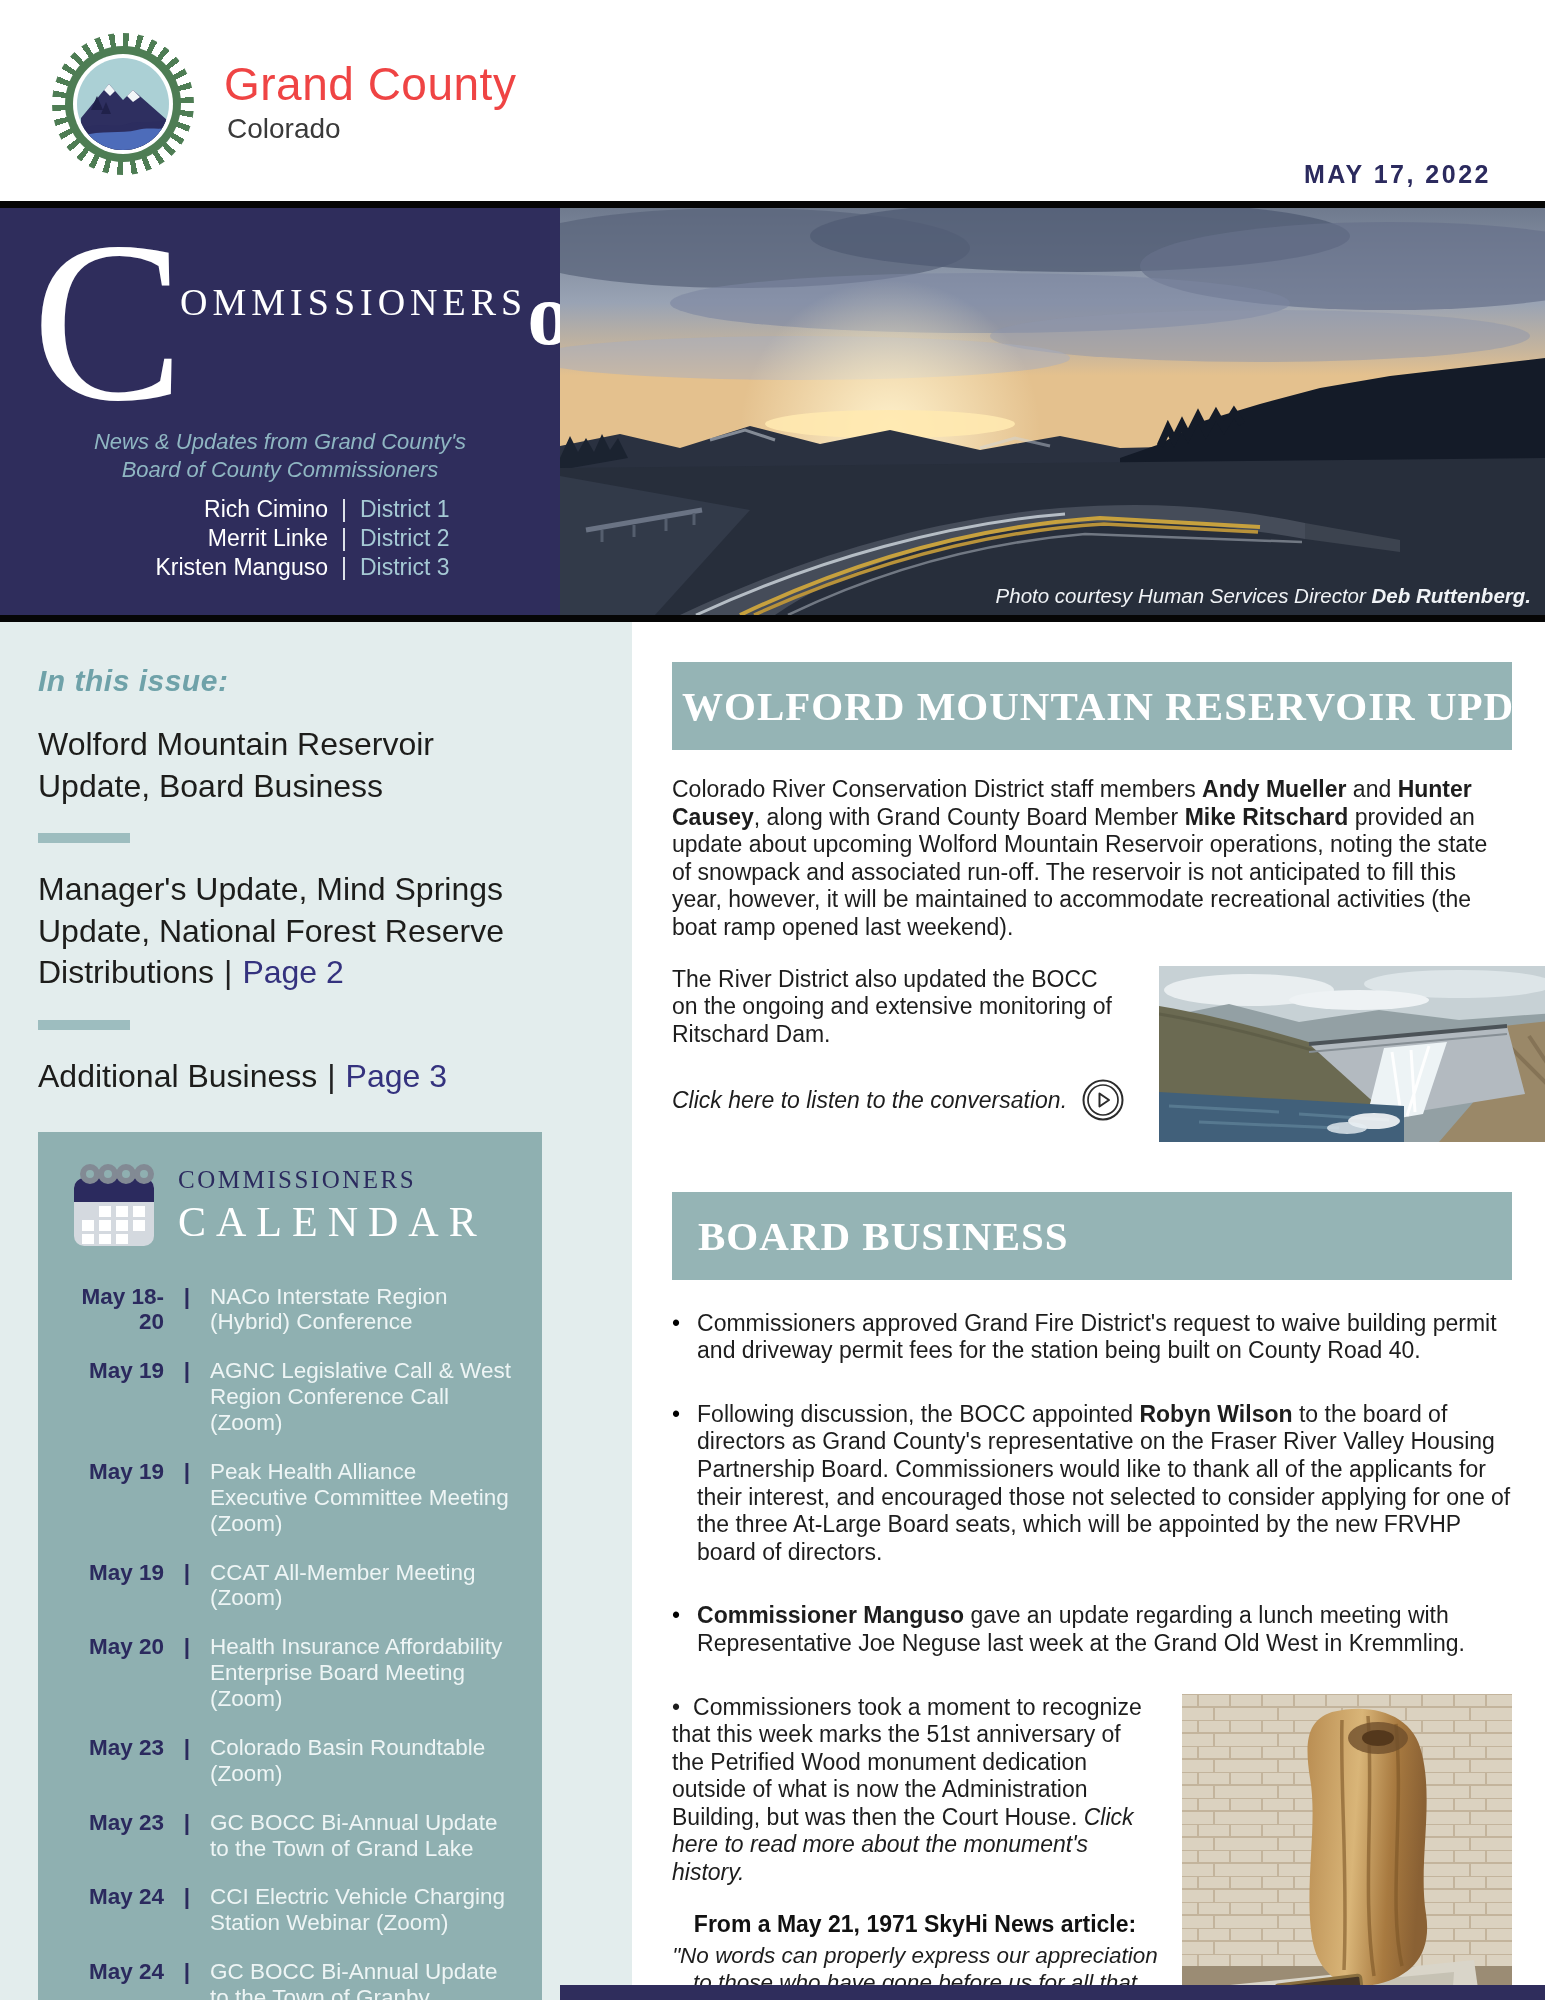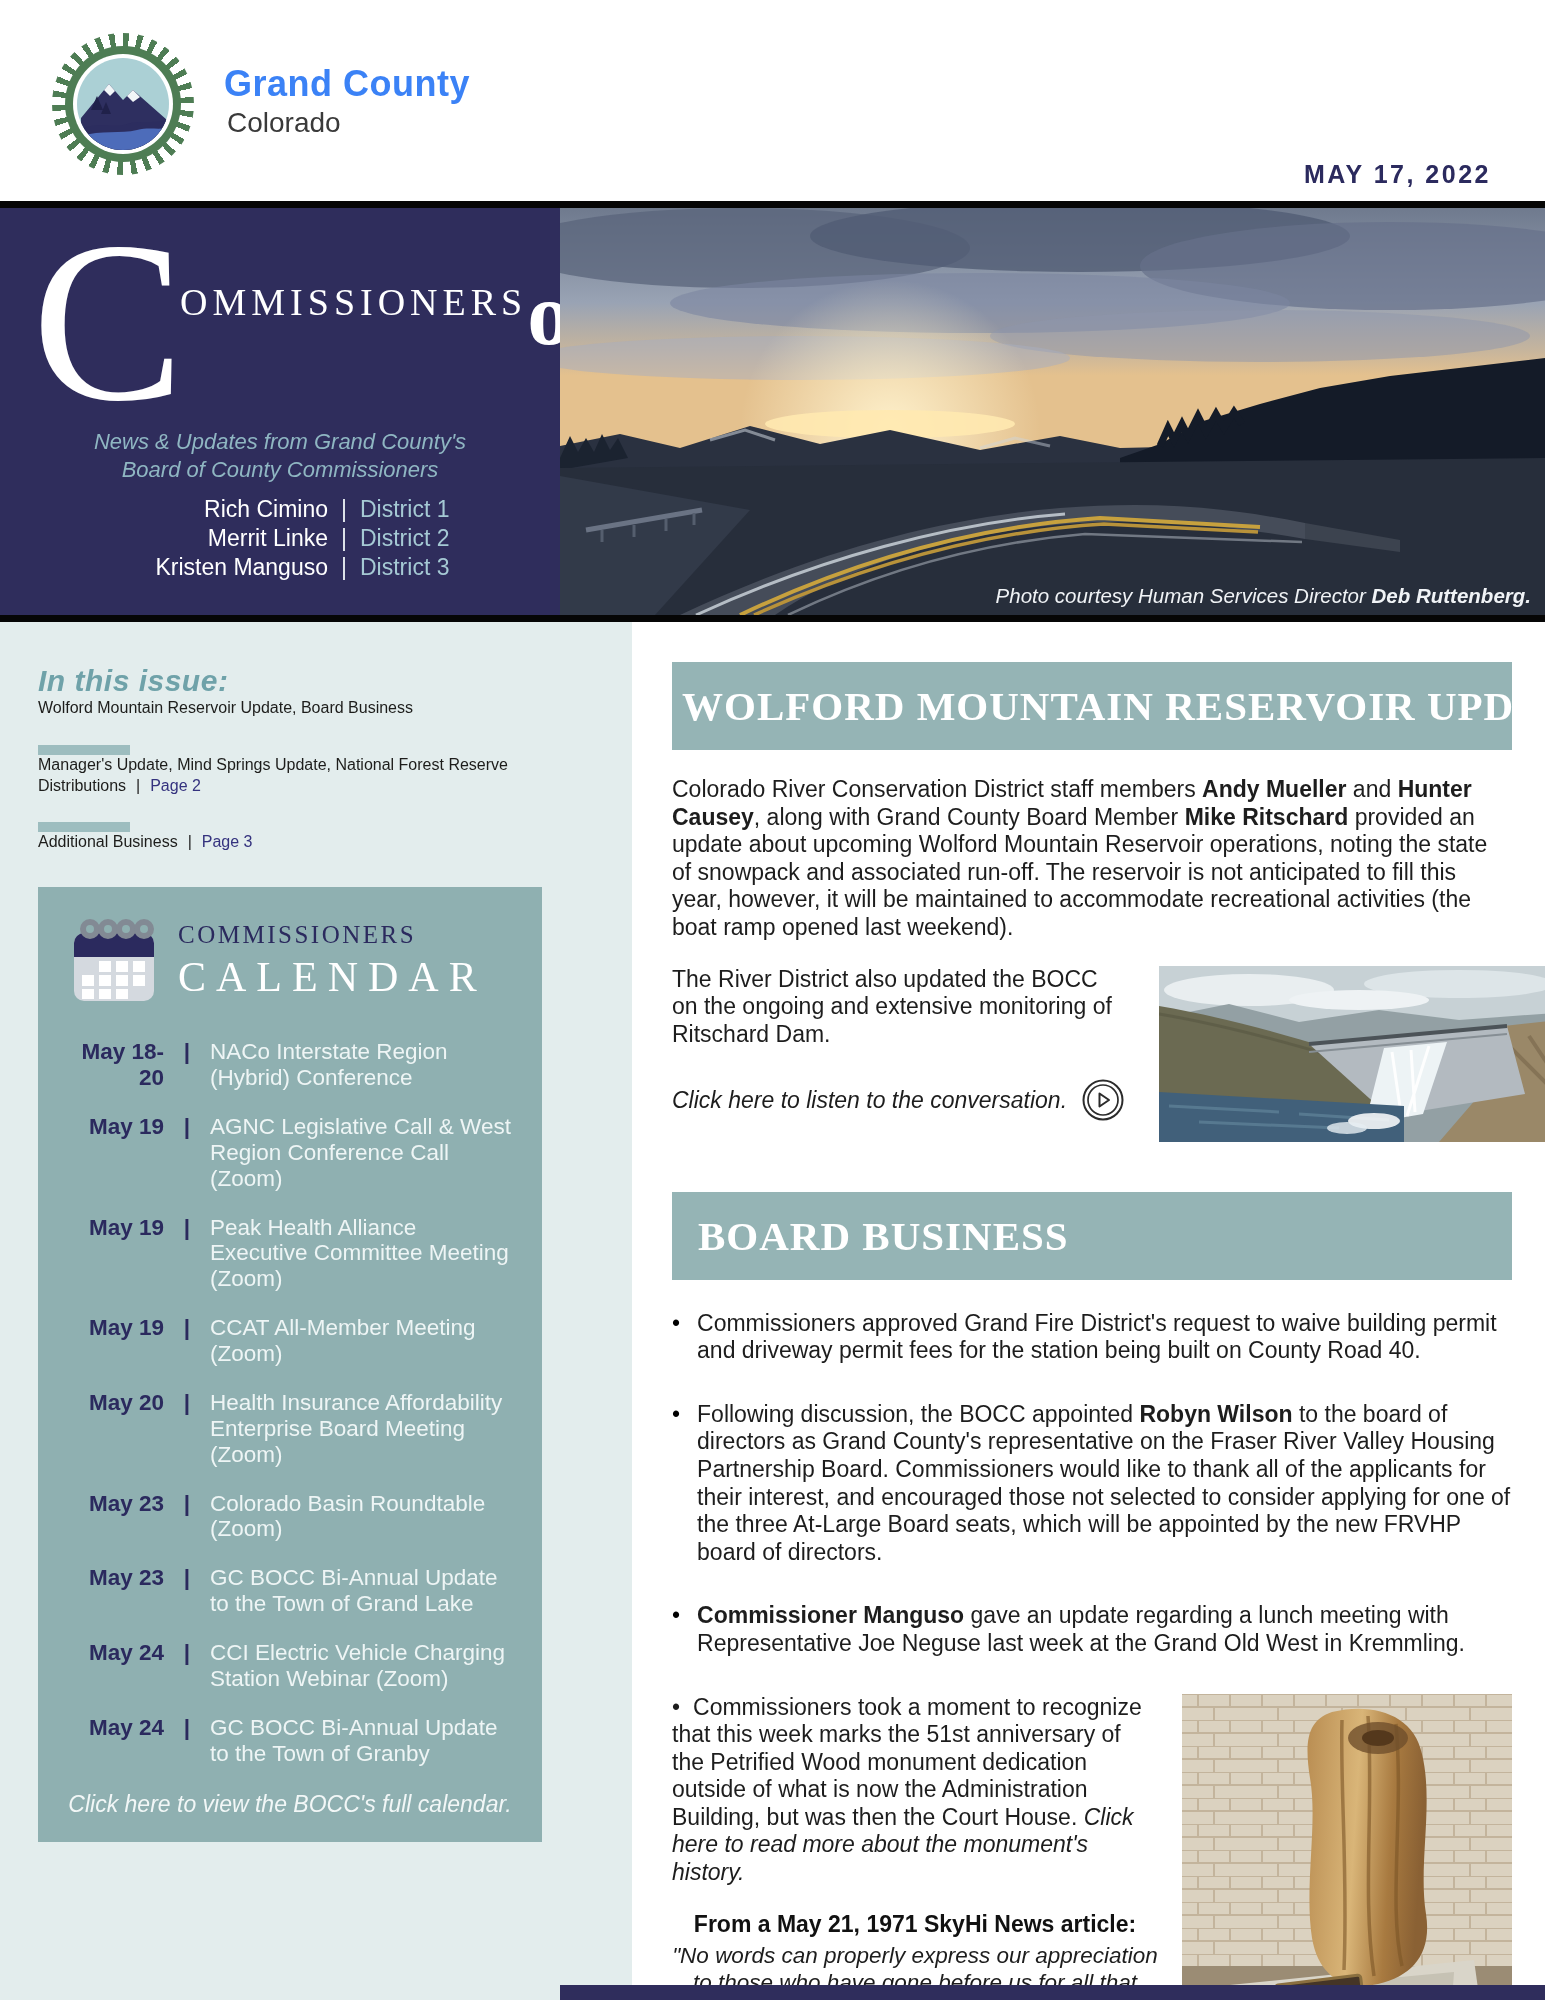--- a/index.html
+++ b/index.html
@@ -9,21 +9,21 @@
 
   
   .header{height:201px;position:relative;display:flex;align-items:center;padding-left:52px}
   .logo{position:relative;width:142px;height:142px;flex:0 0 auto;margin-top:6px}
   .logo-burst{position:absolute;inset:0;border-radius:50%;
     background:repeating-conic-gradient(#4e7d54 0deg 5deg,rgba(0,0,0,0) 5deg 12deg)}
   .logo-ring{position:absolute;inset:13px;border-radius:50%;background:#4e7d54}
   .logo-white{position:absolute;inset:21px;border-radius:50%;background:#fff}
   .logo-scene{position:absolute;inset:25px;border-radius:50%;overflow:hidden}
   .brand{margin-left:30px}
-  .brand-title{font-size:36px;font-weight:bold;color:#3b82f6;letter-spacing:.5px}
+  .brand-title{font-size:46px;font-weight:normal;color:#ef4444;letter-spacing:.5px}
   .brand-sub{font-size:28px;color:#3a3a3a;margin-top:2px;padding-left:3px}
   .issue-date{position:absolute;right:54px;bottom:12px;font-size:25px;font-weight:bold;
     letter-spacing:2.5px;color:#2b2a5e}
   .black-line{height:7px;background:#060606}
 
   
   .banner{display:flex;height:407px}
   .banner-left{width:560px;background:#2f2d5c;color:#fff;padding-top:30px;flex:0 0 auto}
   .masthead{display:flex;padding-left:32px}
   .mast-c{font-family:"Liberation Serif",serif;font-size:228px;line-height:168px;color:#fff}
@@ -41,21 +41,21 @@
   .photo-caption{position:absolute;right:14px;bottom:7px;color:#f0f3f6;font-style:italic;font-size:20.5px}
   .caption-name{font-weight:bold}
 
   
   .content{display:flex;height:1378px}
   .sidebar{width:632px;flex:0 0 auto;background:#e3eded;padding:42px 26px 0 38px;overflow:hidden}
   .main{flex:1;padding:40px 33px 0 40px;overflow:hidden}
 
   
   .issue-heading{color:#6fa2a9;font-style:italic;font-weight:bold;font-size:30px;letter-spacing:.5px}
-  .issue-item{font-size:16px;color:#1d1d1b;line-height:1.3;max-width:505px}
+  .issue-item{font-size:32px;color:#1d1d1b;line-height:1.3;margin-top:26px;max-width:505px}
   .issue-pipe{color:#222;margin:0 10px;font-weight:300}
   .issue-page{color:#34327e;cursor:pointer}
   .issue-divider{width:92px;height:10px;background:#9dbdbf;margin-top:26px}
 
   .calendar-box{background:#8fb0b1;margin-top:34px;padding:26px 22px 24px 22px;width:504px}
   .cal-head{display:flex;align-items:center;gap:16px;padding-left:6px}
   .cal-icon{width:96px;height:96px;flex:0 0 auto}
   .cal-kicker{font-family:"Liberation Serif",serif;color:#2b2a5e;font-size:25px;letter-spacing:2.5px}
   .cal-title{font-family:"Liberation Serif",serif;color:#fff;font-size:42px;letter-spacing:10px;margin-top:4px}
   .cal-events{margin-top:30px}

